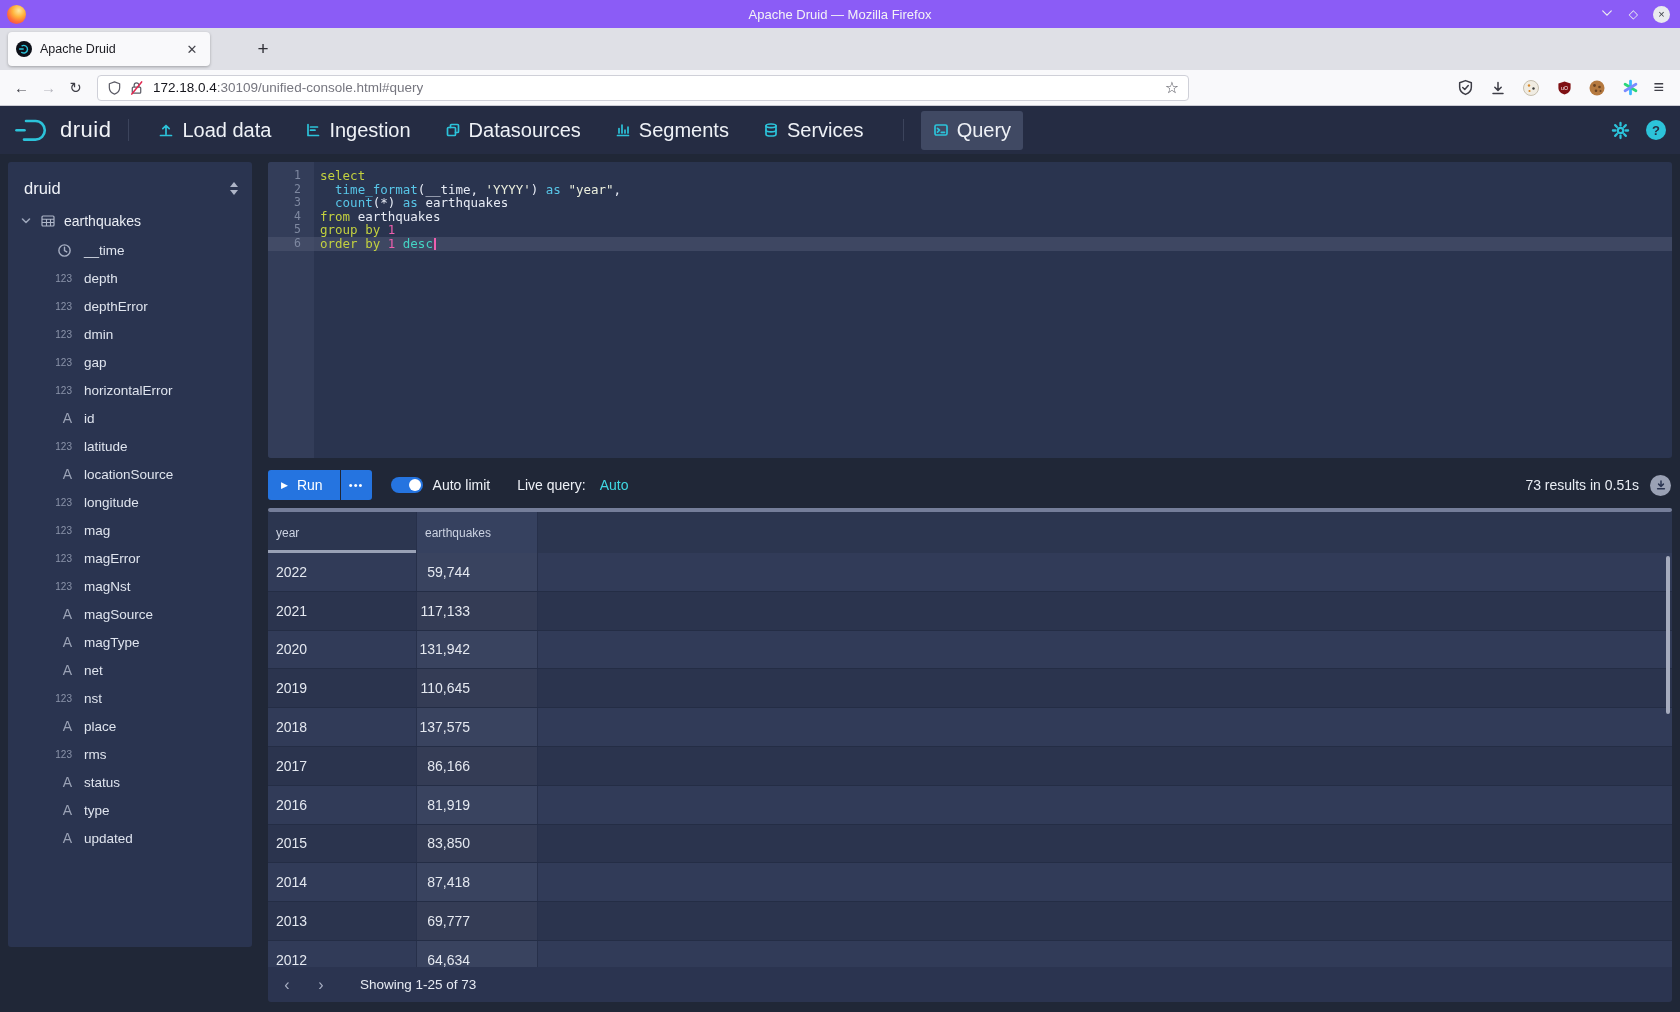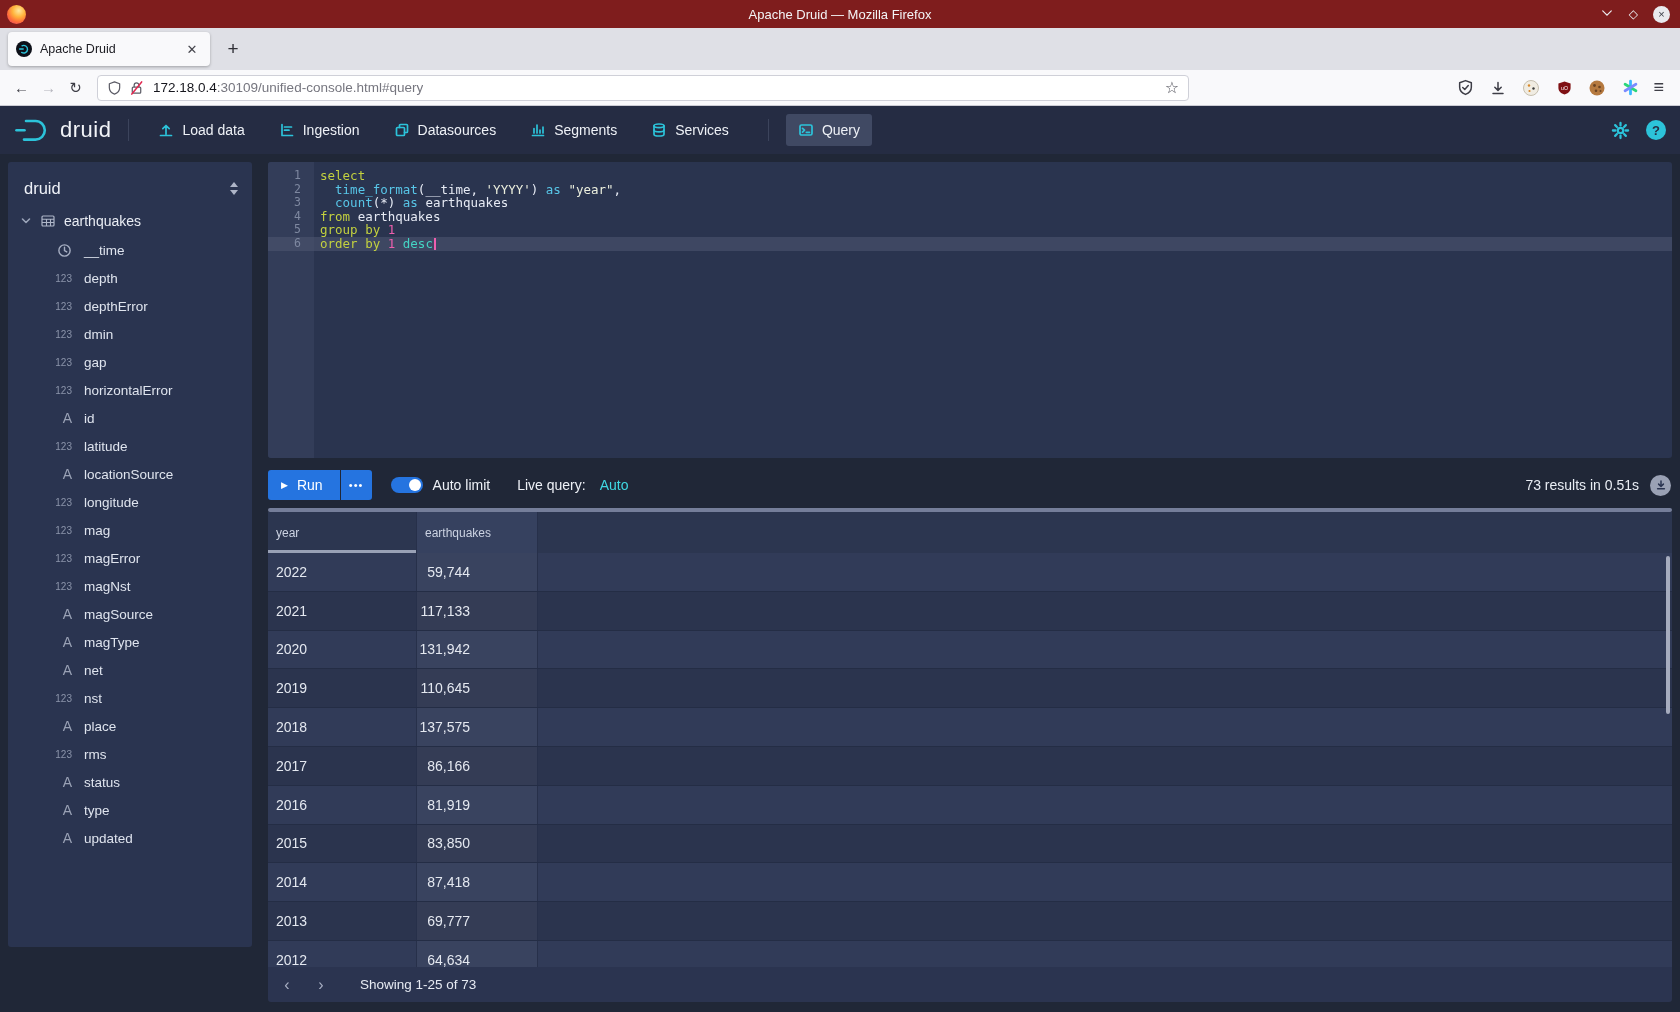--- a/index.html
+++ b/index.html
@@ -2,30 +2,30 @@
 <html><head>
 <meta charset="utf-8">
 <title>Apache Druid — Mozilla Firefox</title>
 <style>
   * { margin:0; padding:0; box-sizing:border-box; }
   html,body { width:1680px; height:1012px; overflow:hidden; }
   body { font-family:"Liberation Sans","DejaVu Sans",sans-serif; background:#202737; display:flex; flex-direction:column; }
   .ctr { display:flex; align-items:center; justify-content:center; }
 
   
-  .titlebar { height:28px; background:#7f1d1d; display:flex; align-items:center; position:relative; flex:0 0 auto; }
+  .titlebar { height:28px; background:#8b5cf6; display:flex; align-items:center; position:relative; flex:0 0 auto; }
   .ff-logo { width:19px; height:19px; border-radius:50%; margin-left:7px;
     background:radial-gradient(circle at 62% 30%, #ffe8a0 0%, #ffb43c 35%, #ff7139 62%, #e3306e 100%); }
   .win-title { position:absolute; left:0; right:0; text-align:center; color:#f4f4f6; font-size:13px; }
   .win-controls { position:absolute; right:10px; display:flex; align-items:center; gap:15px; }
   .wc { color:#ececf0; }
   .wc-max { font-size:12px; }
   .wc-close { width:17px; height:17px; border-radius:50%; background:#e9eaee; color:#3a3f47; font-size:11px; }
 
-  .tabstrip { height:42px; background:#dfe0e6; display:flex; align-items:center; flex:0 0 auto; }
+  .tabstrip { height:42px; background:#dfe0e6; display:flex; align-items:center; flex:0 0 auto;gap:30px; }
   .tab { width:202px; height:34px; margin-left:8px; background:#f9f9fb; border-radius:4px;
     box-shadow:0 1px 3px rgba(0,0,0,.28); display:flex; align-items:center; padding:0 8px; }
   .tab-title { margin-left:8px; flex:1; font-size:12.5px; color:#1b1b21; white-space:nowrap; overflow:hidden; }
   .tab-close { width:20px; height:20px; border-radius:3px; color:#45454d; font-size:13px; }
   .newtab { width:30px; height:30px; margin-left:8px; color:#2f2f36; font-size:19px; font-weight:300; border-radius:4px; }
 
   .toolbar { height:36px; background:#f9f9fb; border-bottom:1px solid #ccccd4; display:flex; align-items:center; padding:0 8px; flex:0 0 auto; }
   .tb-btn { width:27px; height:27px; border-radius:4px; color:#3e3e46; font-size:15px; }
   .tb-btn.disabled { color:#b4b4bc; }
   .urlbar { width:1092px; height:26px; margin-left:8px; background:#ffffff; border:1px solid #cfd0d8; border-radius:4px;
@@ -38,21 +38,21 @@
   .ext-icons { display:flex; align-items:center; gap:13px; margin-right:8px; }
   .ext { width:20px; height:20px; }
   .menu-glyph { font-size:18px; color:#3e3e46; }
 
   
   .appheader { height:48px; background:#252c43; display:flex; align-items:center; padding:0 14px; flex:0 0 auto; }
   .logo { display:flex; align-items:center; gap:4px; }
   .logo-text { color:#f2f4f8; font-size:22px; letter-spacing:.5px; margin-left:2px; }
   .hdr-divider { width:1px; height:22px; background:#3c445c; margin:0 17px; }
   .nav { display:flex; align-items:center; }
-  .nav-item { display:flex; align-items:center; gap:8px; color:#eef1f6; font-size:14px; padding:8px 12px; border-radius:3px; margin-right:10px; cursor:pointer; }
+  .nav-item { display:flex; align-items:center; gap:8px; color:#eef1f6; font-size:20px; padding:8px 12px; border-radius:3px; margin-right:10px; cursor:pointer; }
   .nav-item.active { background:#404963; margin-right:0;text-align:right; }
   .nav-icon { display:flex; }
   .hdr-spacer { flex:1; }
   .hdr-right { display:flex; align-items:center; gap:16px; }
   .help-circle { width:20px; height:20px; border-radius:50%; background:#2cc3da; color:#252c43; font-size:13px; font-weight:bold; }
 
   
   .content { flex:1; display:flex; padding:8px; gap:16px; background:#202737; min-height:0; }
 
   .sidebar { width:244px; height:785px; background:#2a3450; border-radius:3px; padding-top:8px; overflow:hidden; flex:0 0 auto; }

